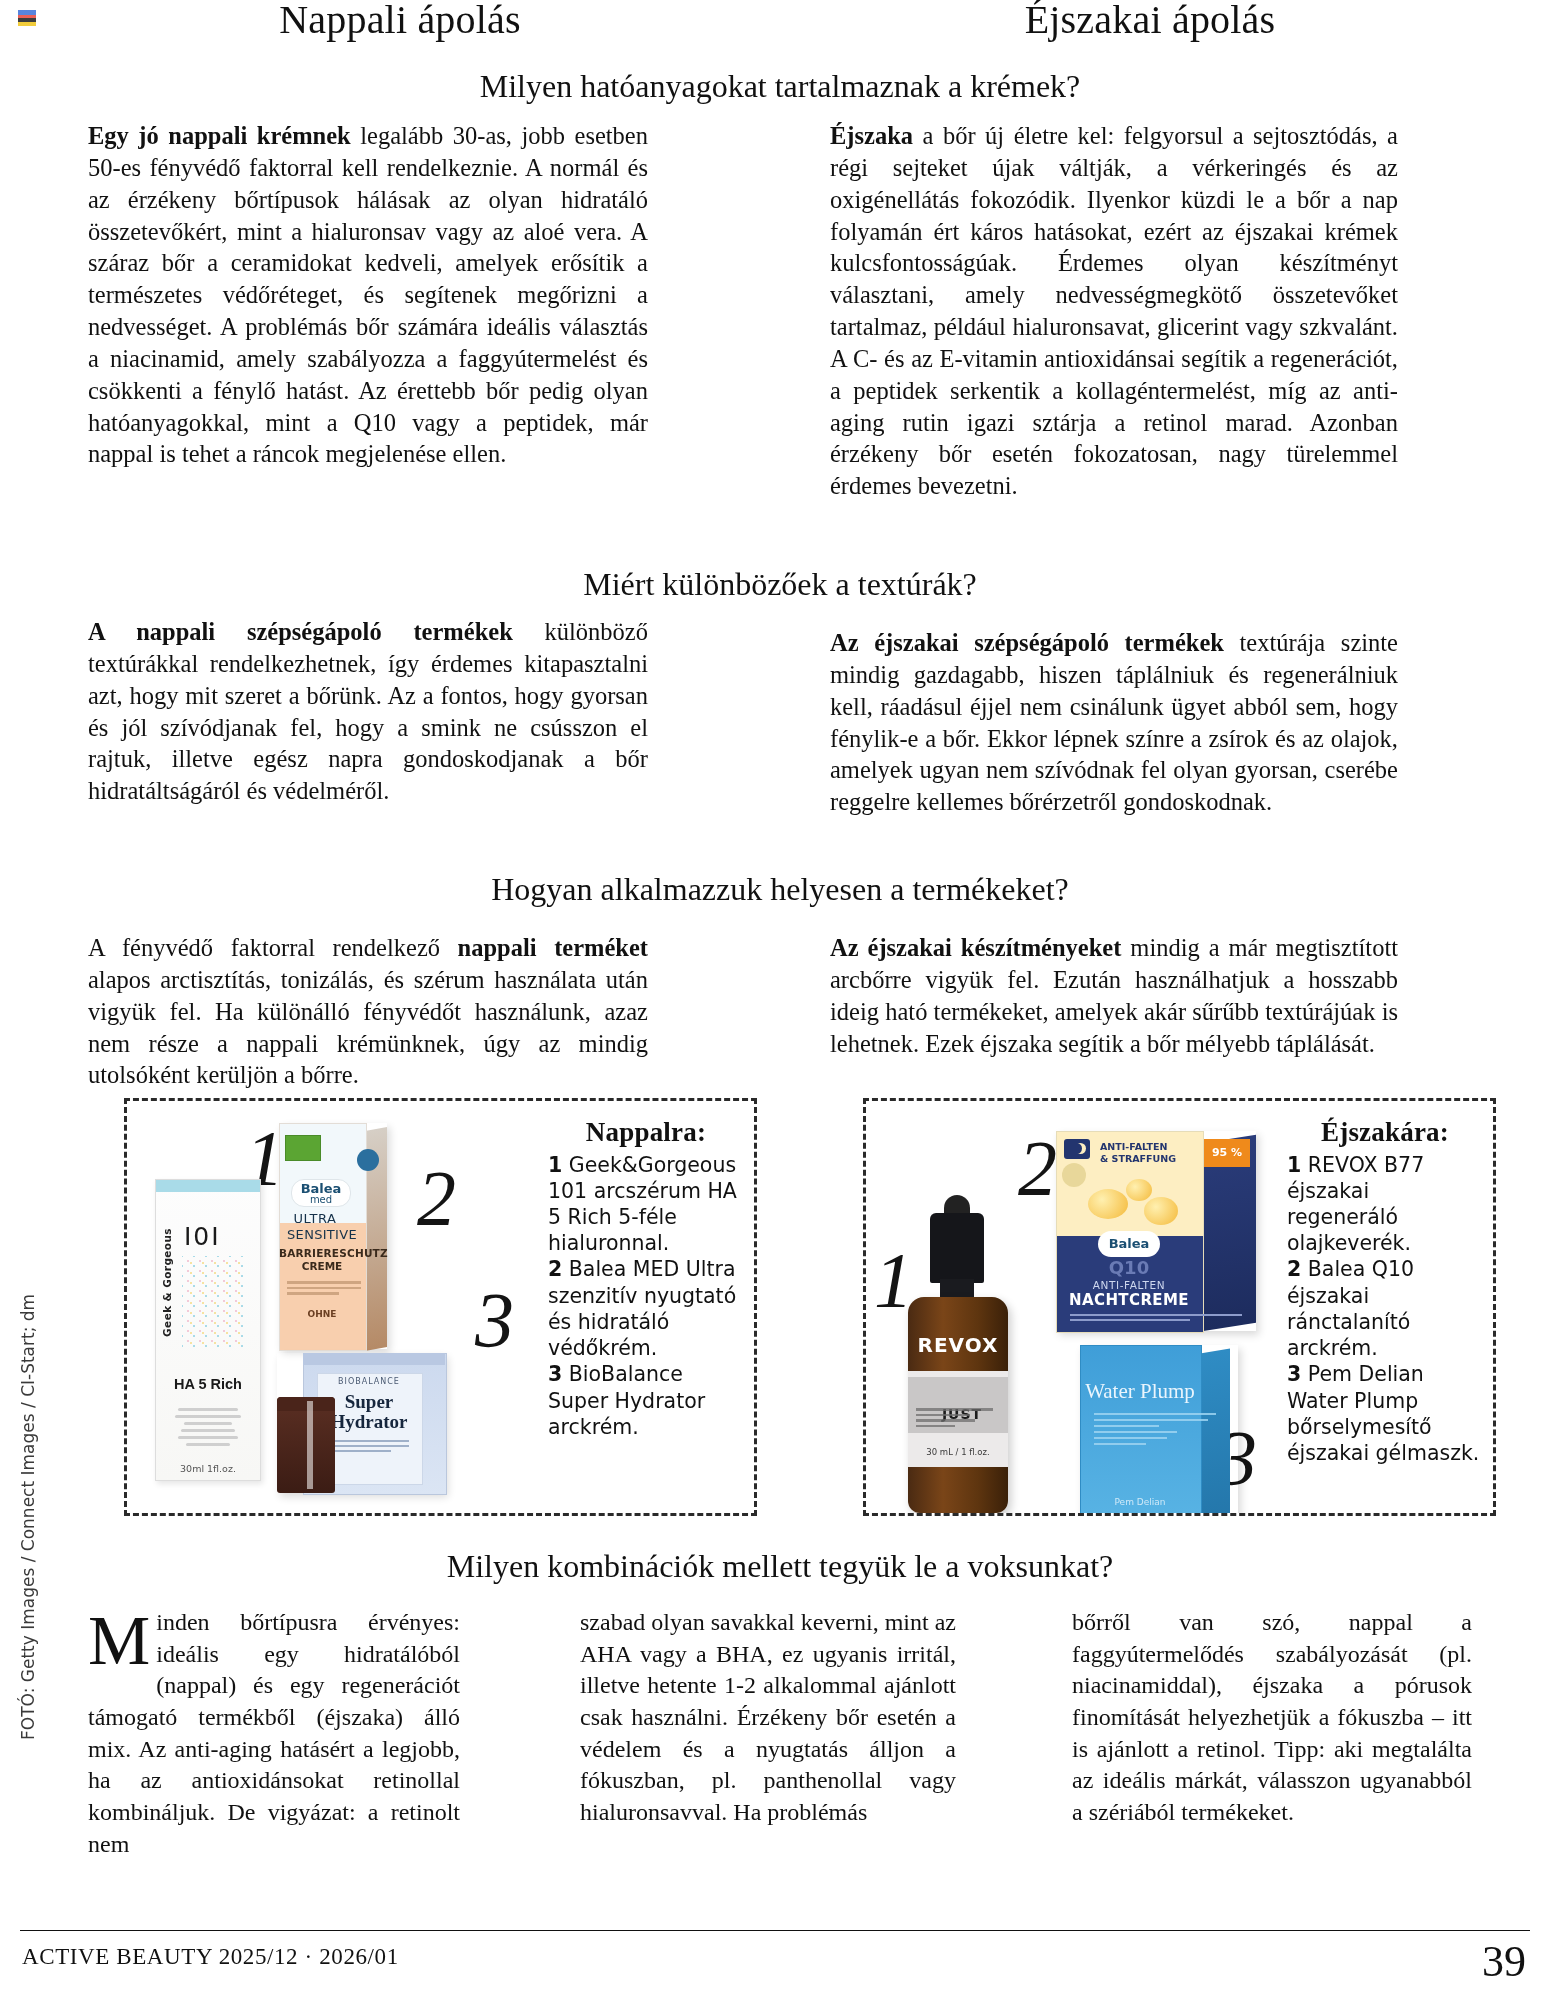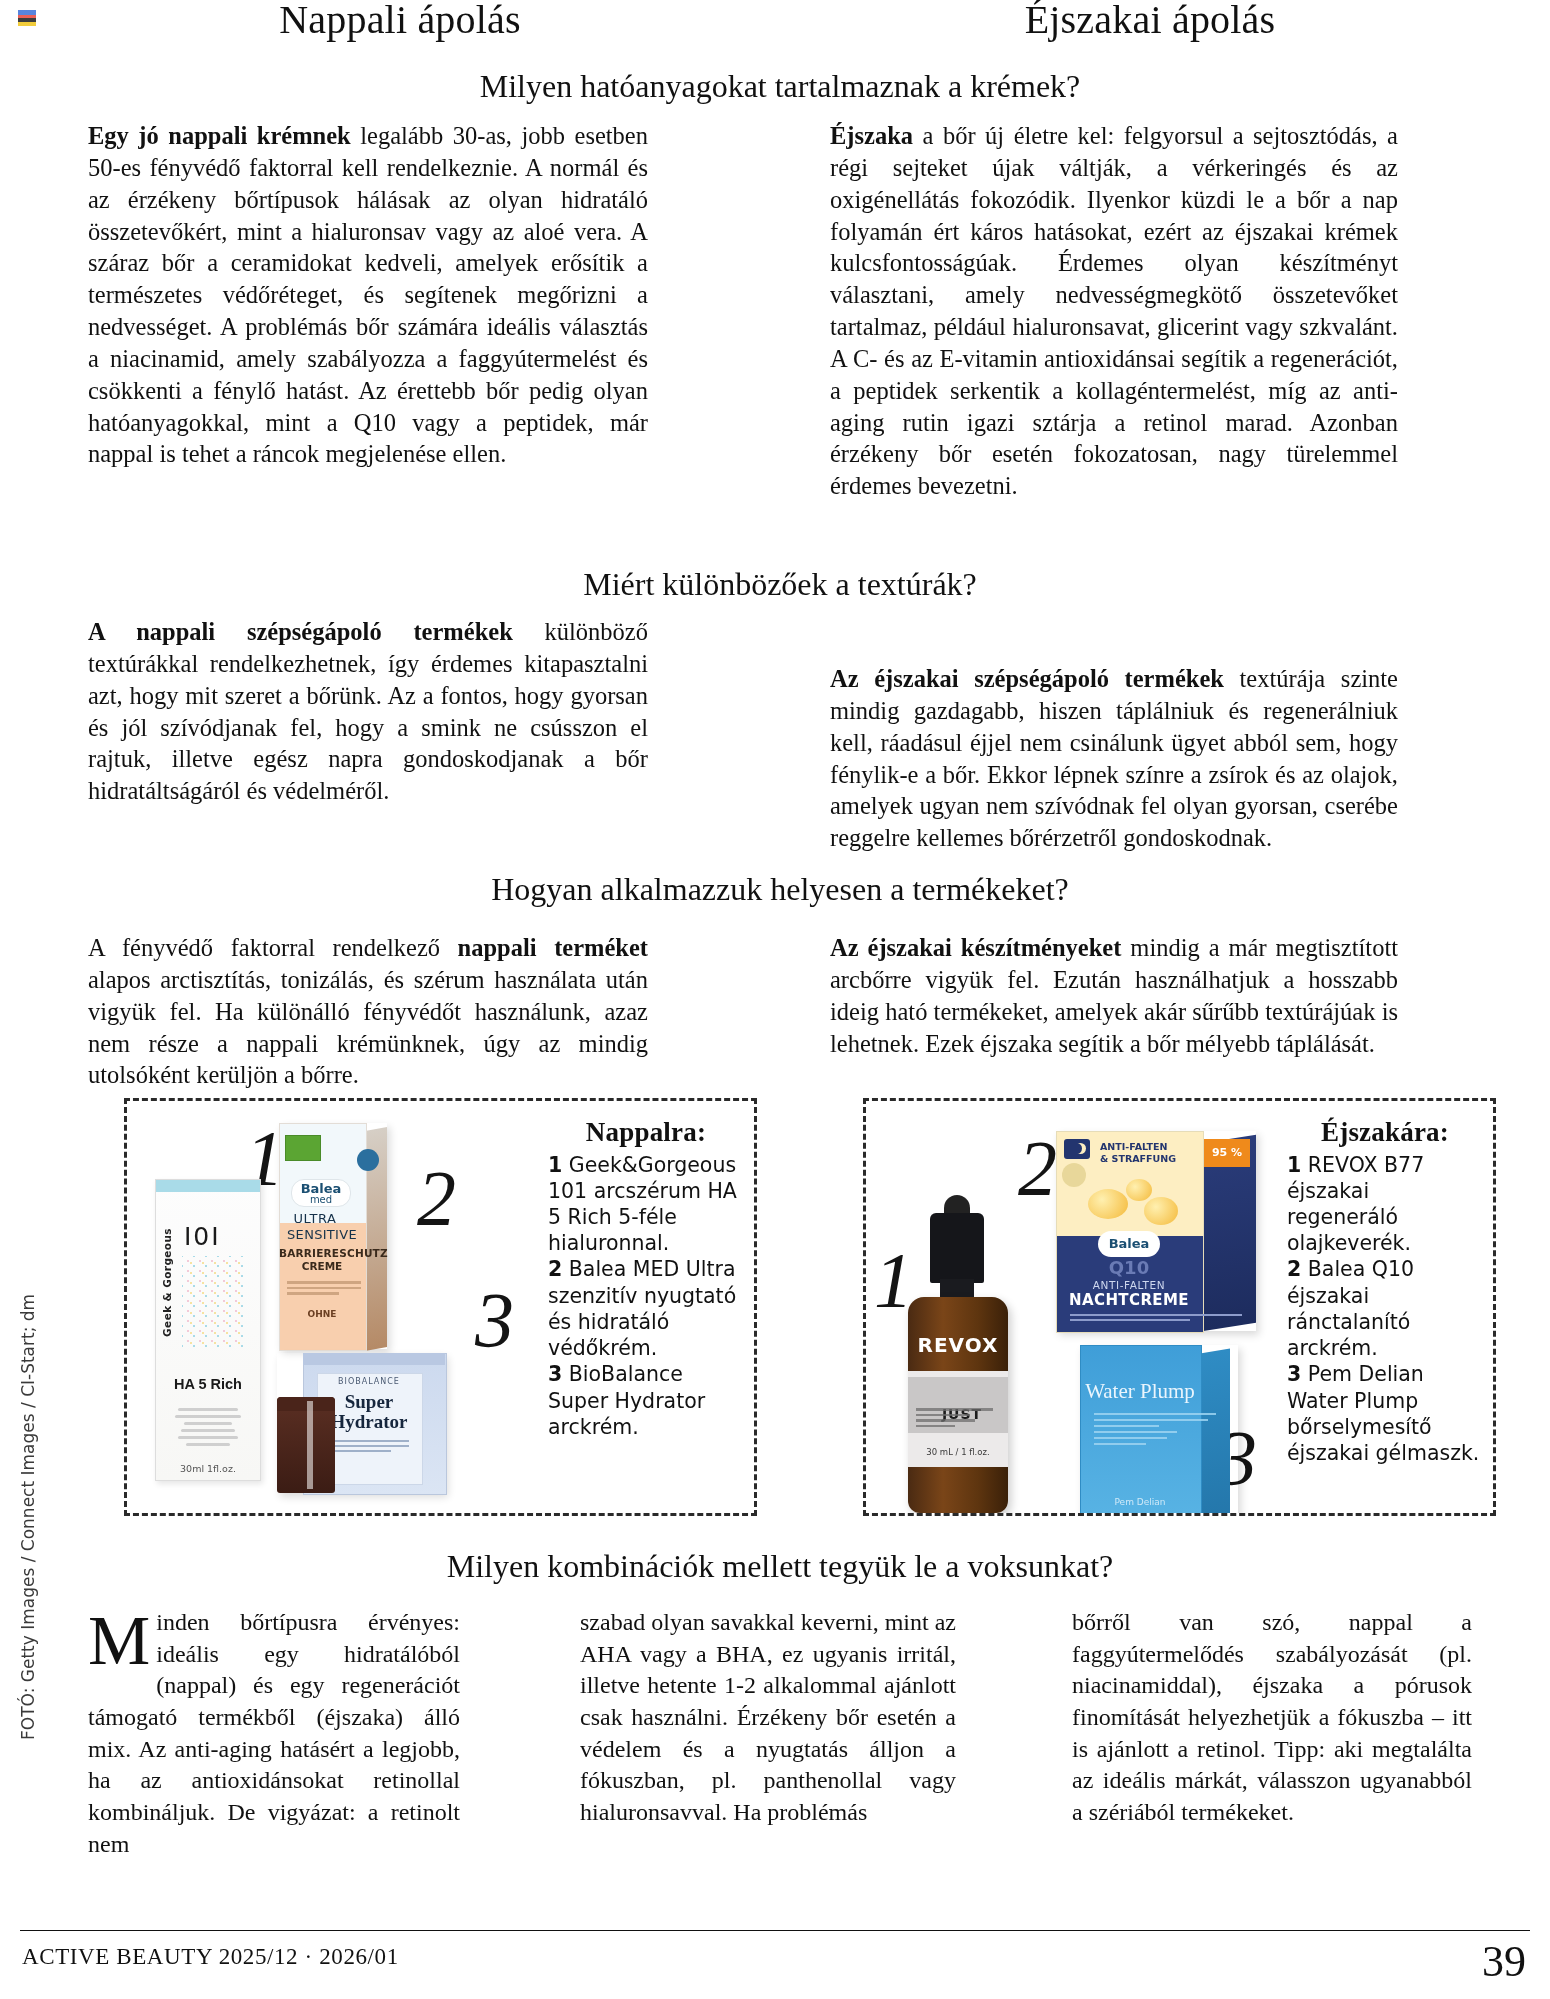--- a/index.html
+++ b/index.html
@@ -41,21 +41,21 @@
   #hdr-row{position:absolute;left:0;top:0;width:1550px;height:50px;}
   #title-day{position:absolute;left:80px;top:0;width:640px;}
   #title-night{position:absolute;left:830px;top:0;width:640px;}
 
   #head-1{position:absolute;left:80px;top:70px;width:1400px;}
   #sec1-left{position:absolute;left:88px;top:120px;width:560px;}
   #sec1-right{position:absolute;left:830px;top:120px;width:568px;}
 
   #head-2{position:absolute;left:80px;top:568px;width:1400px;}
   #sec2-left{position:absolute;left:88px;top:616px;width:560px;}
-  #sec2-right{position:absolute;left:830px;top:627px;width:568px;margin-top:36px;}
+  #sec2-right{position:absolute;left:830px;top:627px;width:568px;}
 
   #head-3{position:absolute;left:80px;top:873px;width:1400px;}
   #sec3-left{position:absolute;left:88px;top:932px;width:560px;}
   #sec3-right{position:absolute;left:830px;top:932px;width:568px;}
 
   
   .prod-box{
     position:absolute;
     border:3px dashed #2a2a2a;
     background:#fff;

